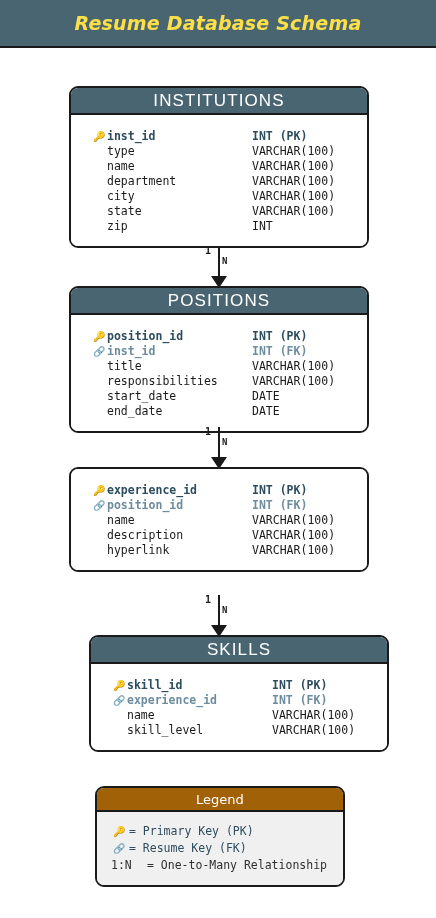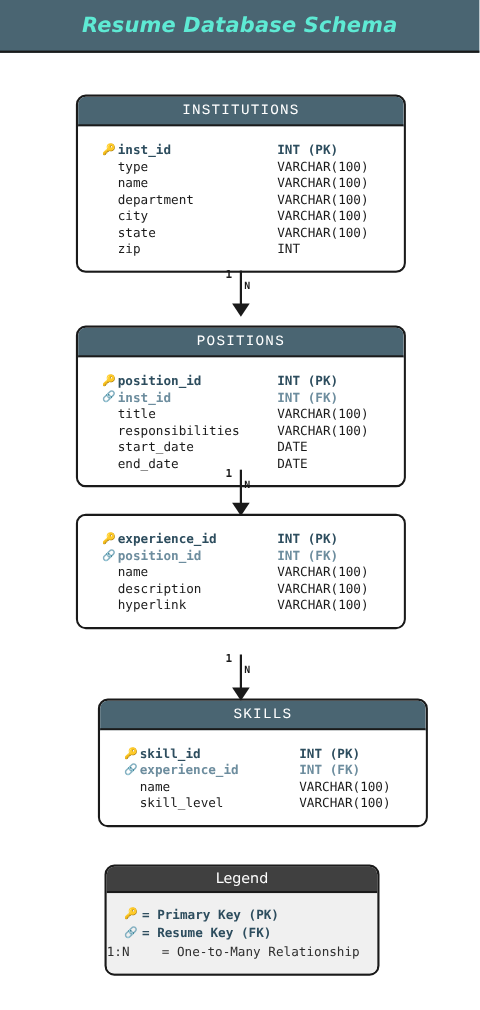--- a/index.html
+++ b/index.html
@@ -28,21 +28,21 @@
     box-sizing: border-box;
     display: flex;
     align-items: center;
     justify-content: center;
   }
   .title-text {
     font-family: "DejaVu Sans", sans-serif;
     font-style: italic;
     font-weight: bold;
     font-size: 19px;
-    color: #5eead4;
+    color: #fde047;
     letter-spacing: 0.2px;
   }
 
   
   .entity {
     position: absolute;
     left: 69px;
     width: 300px;
     box-sizing: border-box;
     border: 2px solid #1a1a1a;
@@ -52,22 +52,22 @@
   }
   .entity-header {
     height: 25px;
     background: #4a6572;
     border-bottom: 2px solid #1a1a1a;
     display: flex;
     align-items: center;
     justify-content: center;
   }
   .entity-title {
-    font-family: Liberation Mono, monospace;
-    font-size: 13px;
+    font-family: Liberation Sans, sans-serif;
+    font-size: 17px;
     color: #ffffff;
     letter-spacing: 1.1px;
   }
   .entity-body {
     padding: 14px 0 12px 0;
     background: #ffffff;
   }
   .field-row {
     position: relative;
     height: 15px;
@@ -155,21 +155,21 @@
     top: 786px;
     width: 250px;
     box-sizing: border-box;
     border: 2px solid #1a1a1a;
     border-radius: 9px;
     background: #f0f0f0;
     overflow: hidden;
   }
   .legend-header {
     height: 22px;
-    background: #404040;
+    background: #a16207;
     border-bottom: 2px solid #1a1a1a;
     display: flex;
     align-items: center;
     justify-content: center;
   }
   .legend-title {
     font-family: "DejaVu Sans", sans-serif;
     font-size: 13px;
     color: #ffffff;
   }
@@ -189,28 +189,28 @@
     left: 16px;
     width: 14px;
     font-family: "DejaVu Sans", sans-serif;
     font-size: 10px;
     line-height: 17px;
   }
   .legend-icon.pk { color: #d4a017; }
   .legend-icon.fk { color: #9aa5ad; }
   .legend-sym {
     position: absolute;
-    left: 0;
+    left: 14px;
     color: #2f2f2f;
   }
   .legend-text {
     position: absolute;
     left: 32px;
     color: #2d4d5e;
-    font-weight: bold;
+    font-weight: normal;
   }
   .legend-row.plain .legend-text {
     left: 50px;
     color: #2f2f2f;
     font-weight: normal;
   }
 </style>
 </head>
 <body>
 
@@ -254,21 +254,21 @@
           <span class="field-name">state</span>
           <span class="field-type">VARCHAR(100)</span>
         </div>
         <div class="field-row">
           <span class="field-icon "></span>
           <span class="field-name">zip</span>
           <span class="field-type">INT</span>
         </div>
       </div>
     </div>
-    <div class="entity" style="top: 296px;">
+    <div class="entity" style="top: 286px;">
       <div class="entity-header">
         <span class="entity-title">POSITIONS</span>
       </div>
       <div class="entity-body">
         <div class="field-row is-pk">
           <span class="field-icon pk">🔑</span>
           <span class="field-name">position_id</span>
           <span class="field-type">INT (PK)</span>
         </div>
         <div class="field-row is-fk">

